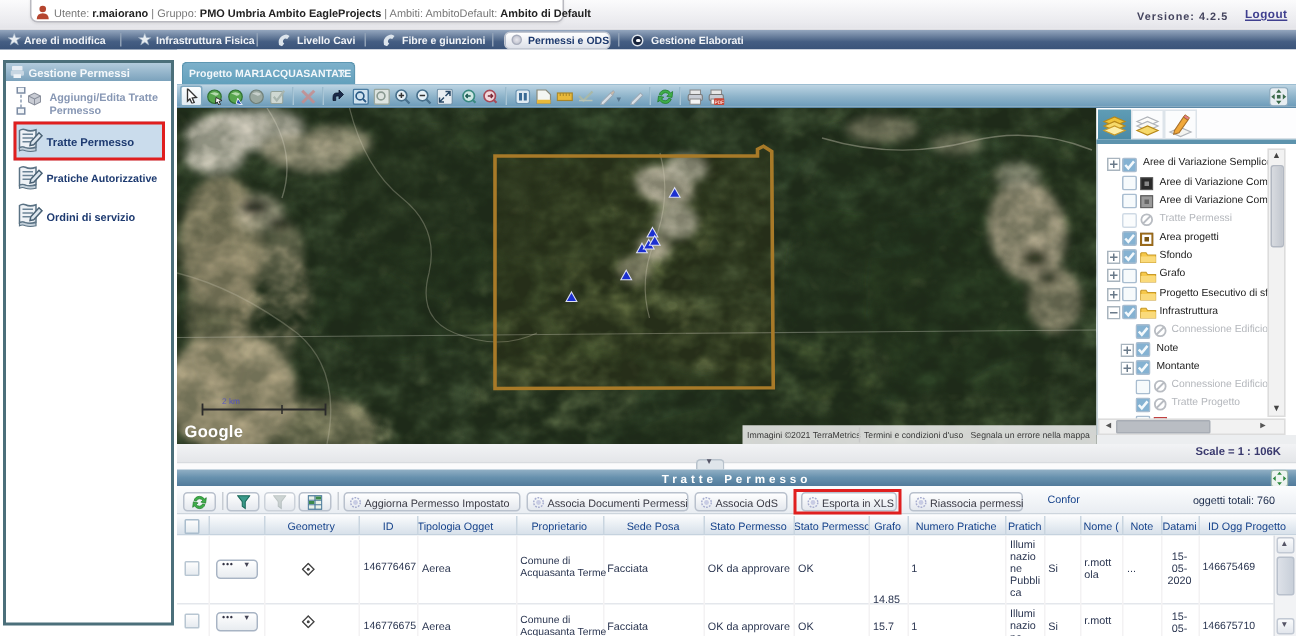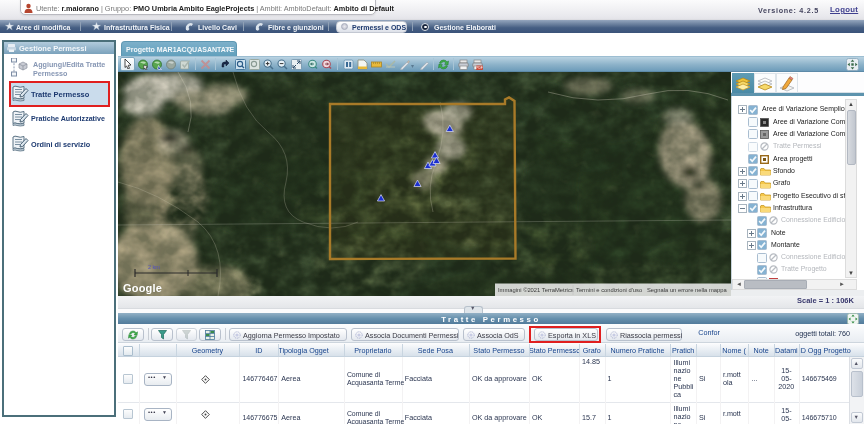--- a/index.html
+++ b/index.html
@@ -594,21 +594,21 @@
 <div class="tx" style="left:670.4px;top:345.5px;width:25.5px;text-align:center;overflow:hidden;font-size:7.2px;color:#15428b;white-space:nowrap;">Pratich</div>
 <div class="ab" style="left:670.4px;top:344px;width:1px;height:12px;background:#c9d5e0;"></div>
 <div class="tx" style="left:695.9px;top:328px;width:24.0px;text-align:right;overflow:hidden;font-size:7.2px;color:#15428b;white-space:nowrap;">Confor</div>
 <div class="ab" style="left:695.9px;top:344px;width:1px;height:12px;background:#c9d5e0;"></div>
 <div class="tx" style="left:719.9px;top:345.5px;width:28.5px;text-align:center;overflow:hidden;font-size:7.2px;color:#15428b;white-space:nowrap;">Nome (</div>
 <div class="ab" style="left:719.9px;top:344px;width:1px;height:12px;background:#c9d5e0;"></div>
 <div class="tx" style="left:748.4px;top:345.5px;width:25.600000000000023px;text-align:center;overflow:hidden;font-size:7.2px;color:#15428b;white-space:nowrap;">Note</div>
 <div class="ab" style="left:748.4px;top:344px;width:1px;height:12px;background:#c9d5e0;"></div>
 <div class="tx" style="left:774px;top:345.5px;width:24.700000000000045px;text-align:center;overflow:hidden;font-size:7.2px;color:#15428b;white-space:nowrap;">Datami</div>
 <div class="ab" style="left:774px;top:344px;width:1px;height:12px;background:#c9d5e0;"></div>
-<div class="tx" style="left:798.7px;top:345.5px;width:65.29999999999995px;overflow:hidden;font-size:7.2px;color:#15428b;white-space:nowrap;">ID Ogg Progetto</div>
+<div class="tx" style="left:798.7px;top:345.5px;width:65.29999999999995px;text-align:center;overflow:hidden;font-size:7.2px;color:#15428b;white-space:nowrap;">ID Ogg Progetto</div>
 <div class="ab" style="left:798.7px;top:344px;width:1px;height:12px;background:#c9d5e0;"></div>
 <div class="ab" style="left:123px;top:345.5px;width:10px;height:10px;background:linear-gradient(#fdfdfd,#e2e9ef);border:1px solid #aabdcd;border-radius:1px;"></div>
 <div class="ab" style="left:118px;top:356.5px;width:746px;height:67.5px;background:#fff;"></div>
 <div class="ab" style="left:118px;top:402px;width:731px;height:1px;background:#e4e7ec;"></div>
 <div class="ab" style="left:138.5px;top:356.5px;width:1px;height:67.5px;background:#f3f2f3;"></div>
 <div class="ab" style="left:175.5px;top:356.5px;width:1px;height:67.5px;background:#f3f2f3;"></div>
 <div class="ab" style="left:239.4px;top:356.5px;width:1px;height:67.5px;background:#f3f2f3;"></div>
 <div class="ab" style="left:278.3px;top:356.5px;width:1px;height:67.5px;background:#f3f2f3;"></div>
 <div class="ab" style="left:343.9px;top:356.5px;width:1px;height:67.5px;background:#f3f2f3;"></div>
 <div class="ab" style="left:401.8px;top:356.5px;width:1px;height:67.5px;background:#f3f2f3;"></div>
@@ -629,21 +629,21 @@
 <svg class="ab" style="left:201px;top:374.75px;" width="9" height="9" viewBox="0 0 9 9">
 <rect x="1.8" y="1.8" width="5.4" height="5.4" fill="none" stroke="#444" stroke-width="0.9" transform="rotate(45 4.5 4.5)"></rect>
 <circle cx="4.5" cy="4.5" r="1" fill="#444"></circle>
     </svg>
 <div class="ab" style="left:242.4px;top:375px;width:32.900000000000006px;font-size:7px;line-height:8.2px;color:#2a3550;white-space:nowrap;">146776467</div>
 <div class="ab" style="left:281.3px;top:375px;width:59.599999999999966px;font-size:7.2px;line-height:8.2px;color:#2a3550;white-space:nowrap;">Aerea</div>
 <div class="ab" style="left:346.9px;top:371px;width:51.900000000000034px;font-size:6.9px;line-height:8.2px;color:#2a3550;white-space:nowrap;">Comune di<br>Acquasanta Terme</div>
 <div class="ab" style="left:404.8px;top:375px;width:61.099999999999966px;font-size:7.2px;line-height:8.2px;color:#2a3550;white-space:nowrap;">Facciata</div>
 <div class="ab" style="left:471.9px;top:375px;width:54.10000000000002px;font-size:7.2px;line-height:8.2px;color:#2a3550;white-space:nowrap;">OK da approvare</div>
 <div class="ab" style="left:532px;top:375px;width:44px;font-size:7.2px;line-height:8.2px;color:#2a3550;white-space:nowrap;">OK</div>
-<div class="ab" style="left:582px;top:358px;width:19.5px;font-size:7.2px;line-height:8.2px;color:#2a3550;white-space:nowrap;">14.85</div>
+<div class="ab" style="left:582px;top:396px;width:19.5px;font-size:7.2px;line-height:8.2px;color:#2a3550;white-space:nowrap;">14.85</div>
 <div class="ab" style="left:607.5px;top:375px;width:59.89999999999998px;font-size:7.2px;line-height:8.2px;color:#2a3550;white-space:nowrap;">1</div>
 <div class="ab" style="left:673.4px;top:358.5px;width:19.5px;font-size:7.2px;line-height:8.2px;color:#2a3550;white-space:nowrap;">Illumi<br>nazio<br>ne<br>Pubbli<br>ca</div>
 <div class="ab" style="left:698.9px;top:375px;width:18.0px;font-size:7.2px;line-height:8.2px;color:#2a3550;white-space:nowrap;">Si</div>
 <div class="ab" style="left:722.9px;top:371px;width:22.5px;font-size:7.2px;line-height:8.2px;color:#2a3550;white-space:nowrap;">r.mott<br>ola</div>
 <div class="ab" style="left:751.4px;top:375px;width:19.600000000000023px;font-size:7.2px;line-height:8.2px;color:#2a3550;white-space:nowrap;">...</div>
 <div class="ab" style="left:777px;top:367px;width:18.700000000000045px;font-size:7.2px;line-height:8.2px;color:#2a3550;text-align:center;white-space:nowrap;">15-<br>05-<br>2020</div>
 <div class="ab" style="left:801.7px;top:375px;width:59.299999999999955px;font-size:7px;line-height:8.2px;color:#2a3550;white-space:nowrap;">146675469</div>
 <div class="ab" style="left:123px;top:409.0px;width:10px;height:10px;background:linear-gradient(#fdfdfd,#e6ebf0);border:1px solid #b8c6d2;border-radius:1px;"></div>
 <div class="ab" style="left:144px;top:407.5px;width:28px;height:13px;background:linear-gradient(#ffffff,#e8ecf0);border:1px solid #a8b4c4;border-radius:3px;"></div>
 <div class="tx" style="left:148px;top:408.5px;font-size:6px;color:#334;letter-spacing:0.5px;">•••</div>

